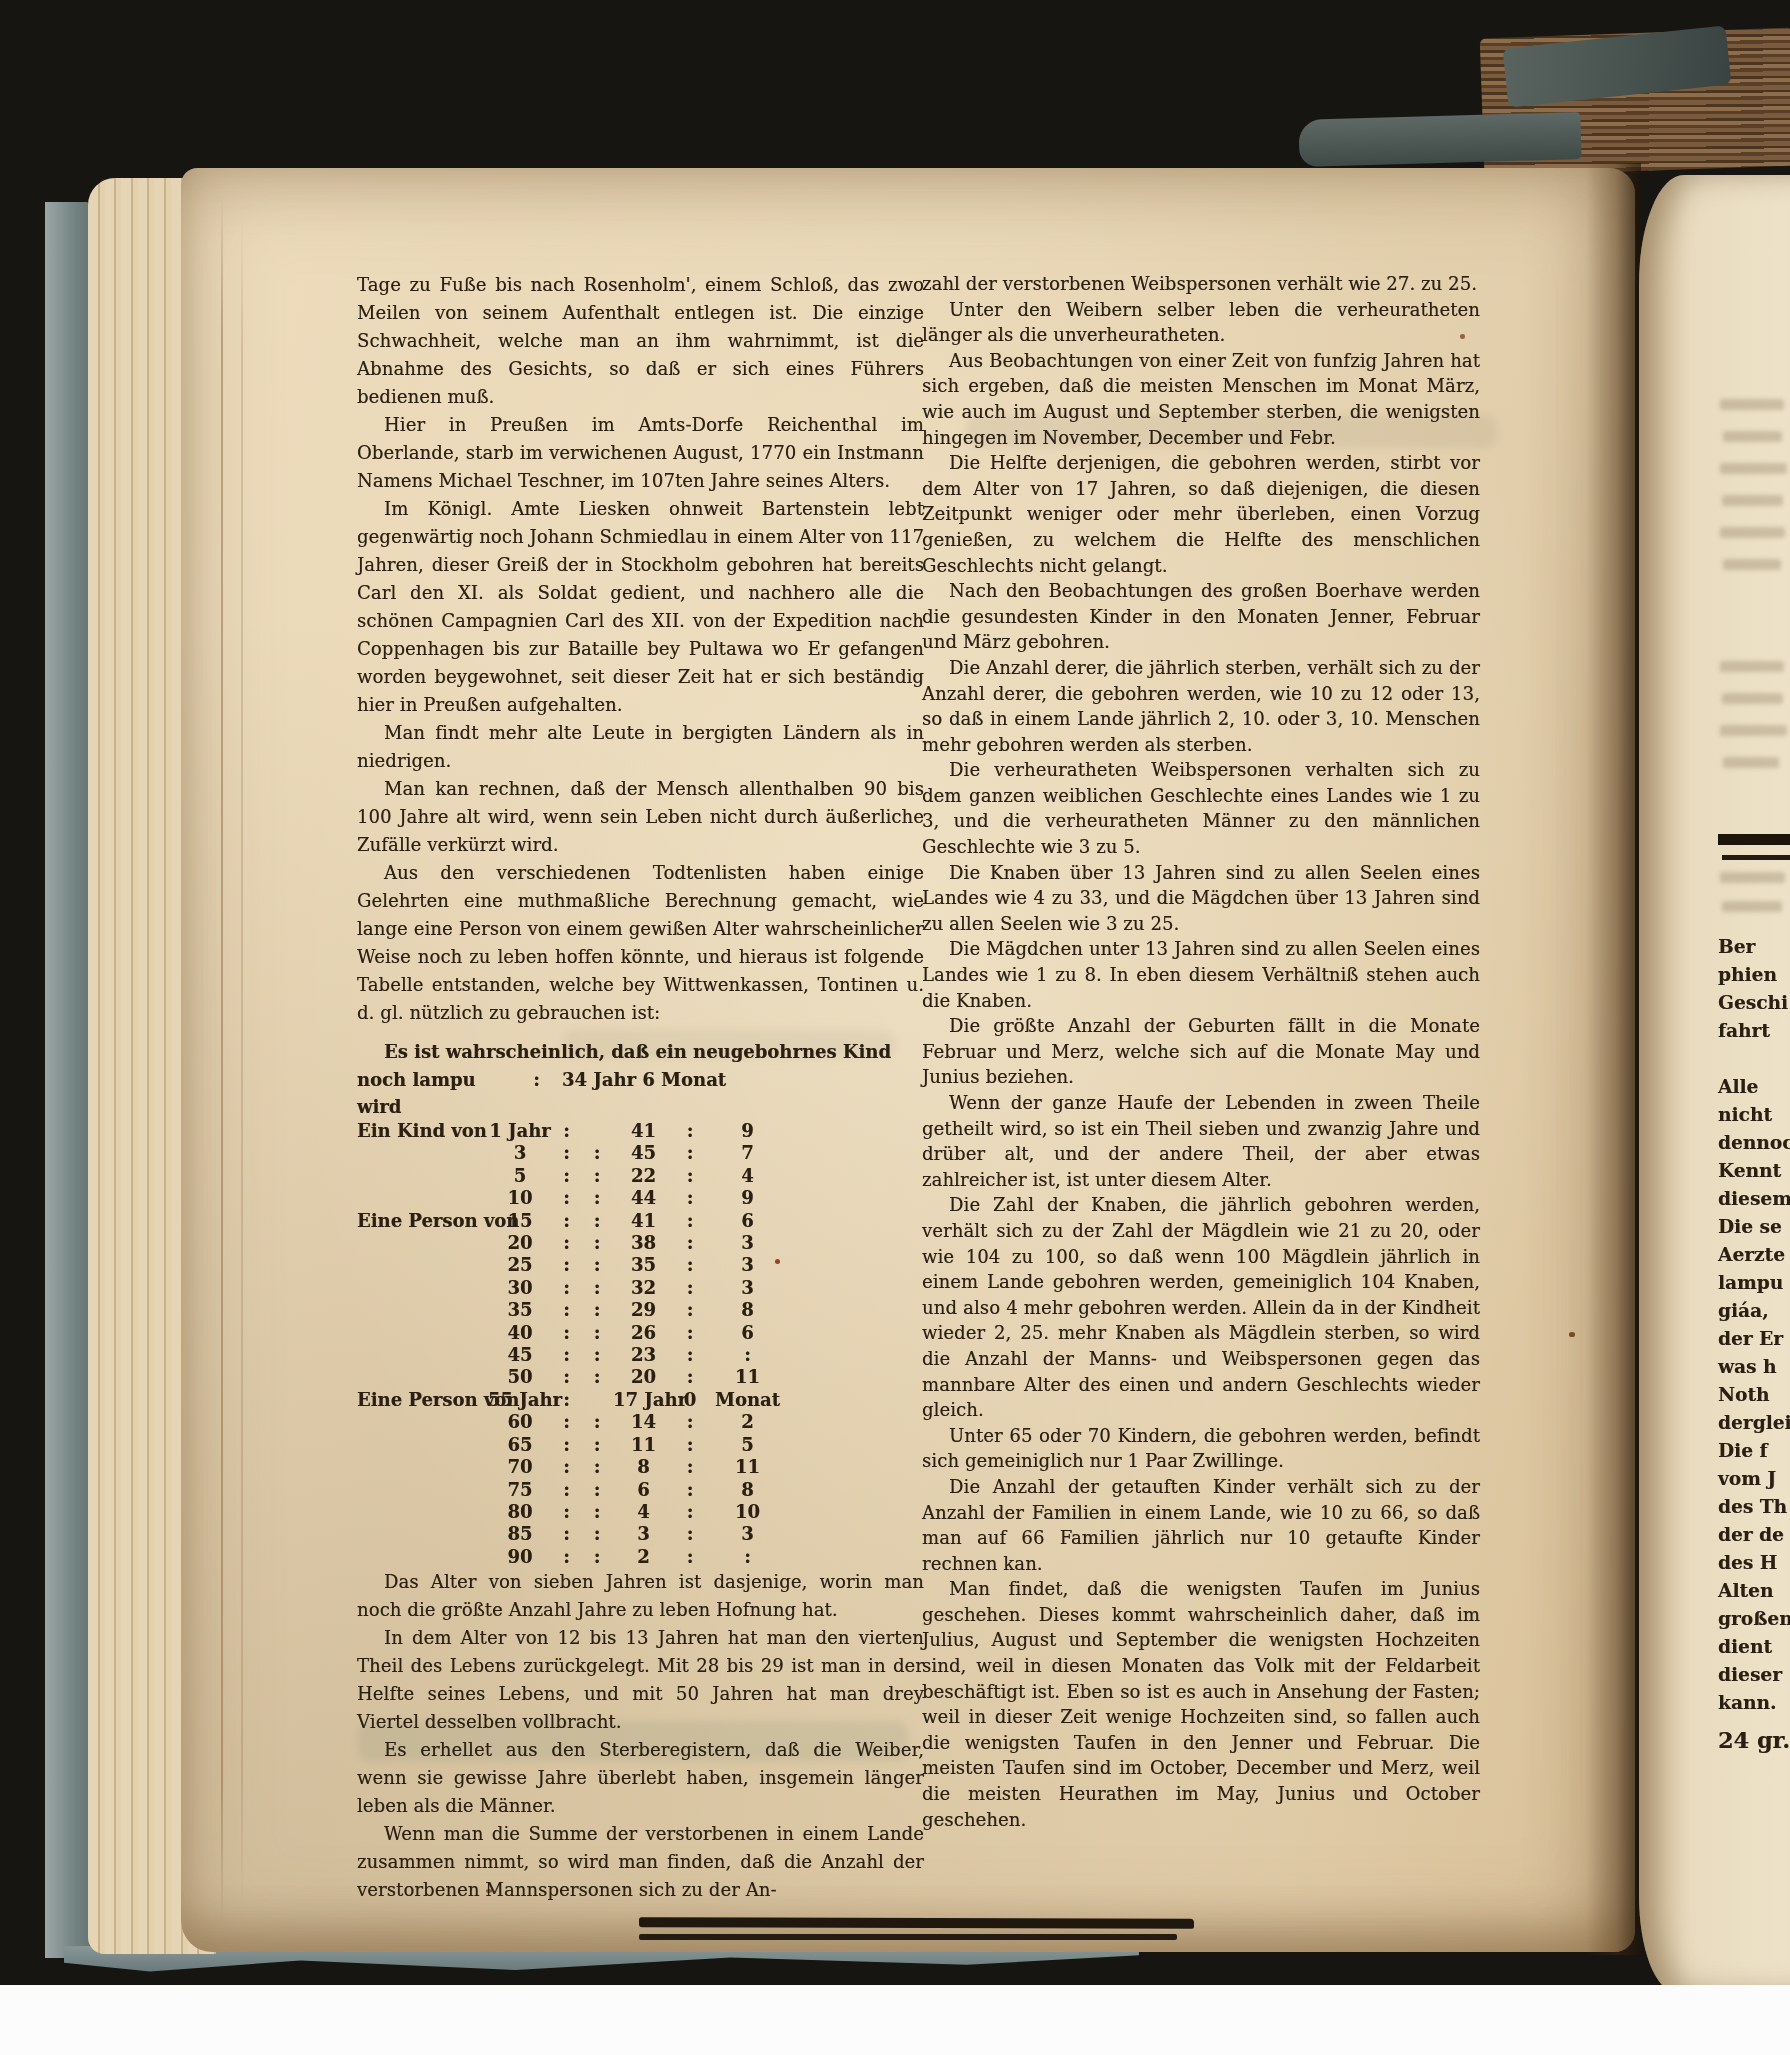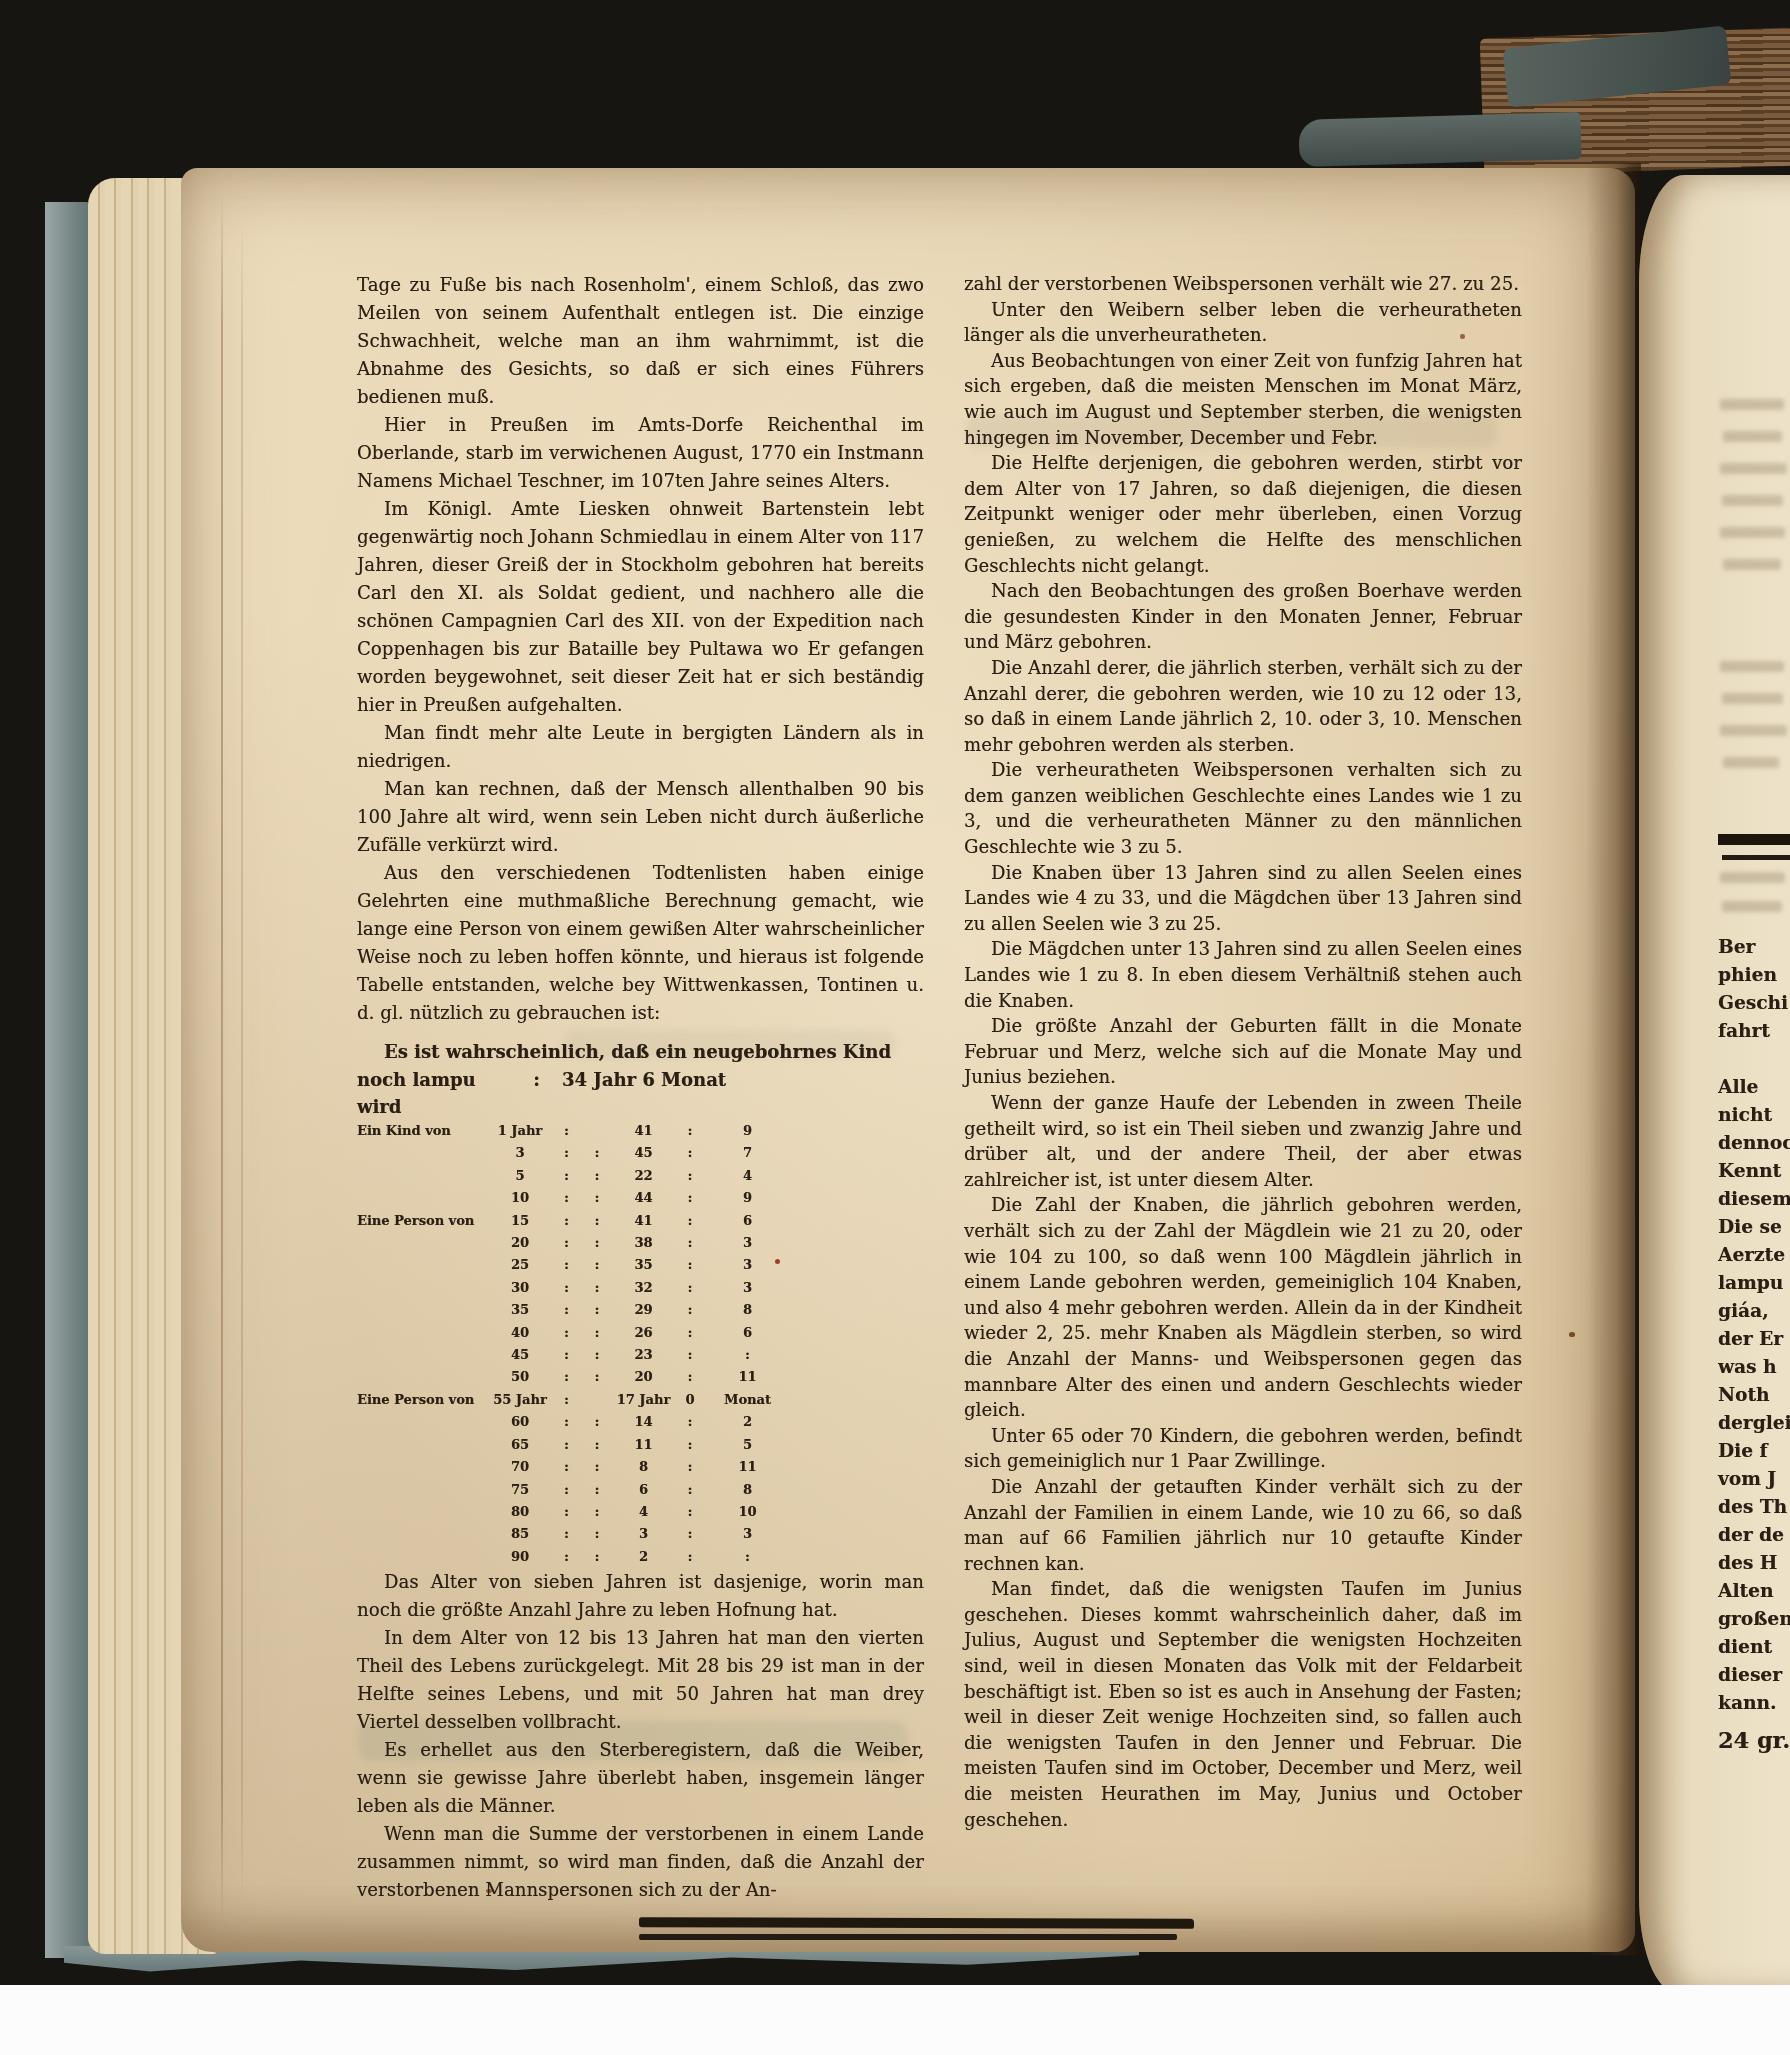--- a/index.html
+++ b/index.html
@@ -58,36 +58,36 @@
   .next-page {
     position:absolute; left:1639px; top:160px; width:160px; height:1817px;
     background:linear-gradient(90deg,#d6c29d,#e8dbbe 32%,#eee3ca);
     border-radius:45px 0 0 37px / 109px 0 0 96px;
     box-shadow: inset 19px 0 28px rgba(90,60,30,.38);
     margin-top: 15px;
   }
   
   .col { position:absolute; color:#2a1f12; }
   .col-left  { left:357px;  top:271px; width:567px; }
-  .col-right { left:964px; top:271px; width:558px; }
+  .col-right { left:922px; top:271px; width:558px; }
   .para {
     margin:0; font-size:18px; line-height:28px; font-weight:normal;
     text-align:justify; text-indent:27px; letter-spacing:0.1px;
     text-shadow:0.3px 0 0 rgba(42,31,18,.55);
   }
   .col-right .para { line-height:25.6px; }
   .p-cont { text-indent:0; }
   
   .ltable { margin-top:11px; font-weight:bold; text-shadow:0.3px 0 0 rgba(42,31,18,.55); }
   .t-head { margin:0; font-size:18px; line-height:28px; text-indent:27px; }
   .t-head2 { margin:0; display:grid; grid-template-columns:154px 51px 1fr; font-size:18px; line-height:27px; }
   .t-head2 .t-sep { text-align:center; }
   .trow {
     display:grid; grid-template-columns:131px 64px 29px 32px 61px 32px 83px;
-    font-size:13px; line-height:22.4px; white-space:nowrap;
+    font-size:18px; line-height:22.4px; white-space:nowrap;
   }
   .trow span { text-align:center; }
   .trow .c-label { text-align:left; }
   .end-rule { margin-top:14px; margin-left:282px; width:555px; }
   .end-rule .bar1 { height:10.2px; background:#1f180e; border-radius:2.6px 3.8px 1.9px 3.2px; transform:rotate(.15deg); }
   .end-rule .bar2 { margin-top:5.8px; height:5.8px; background:#241c12; border-radius:1.9px; width:97%; }
   
   .np-rule  { position:absolute; left:79px; top:659px; width:72px; height:11px; background:#1d150c; }
   .np-rule2 { position:absolute; left:83px; top:680px; width:68px; height:4.5px;  background:#241c12; }
   .np-lines { position:absolute; left:79px; top:758px; color:#2a1f12; font-weight:bold; }

